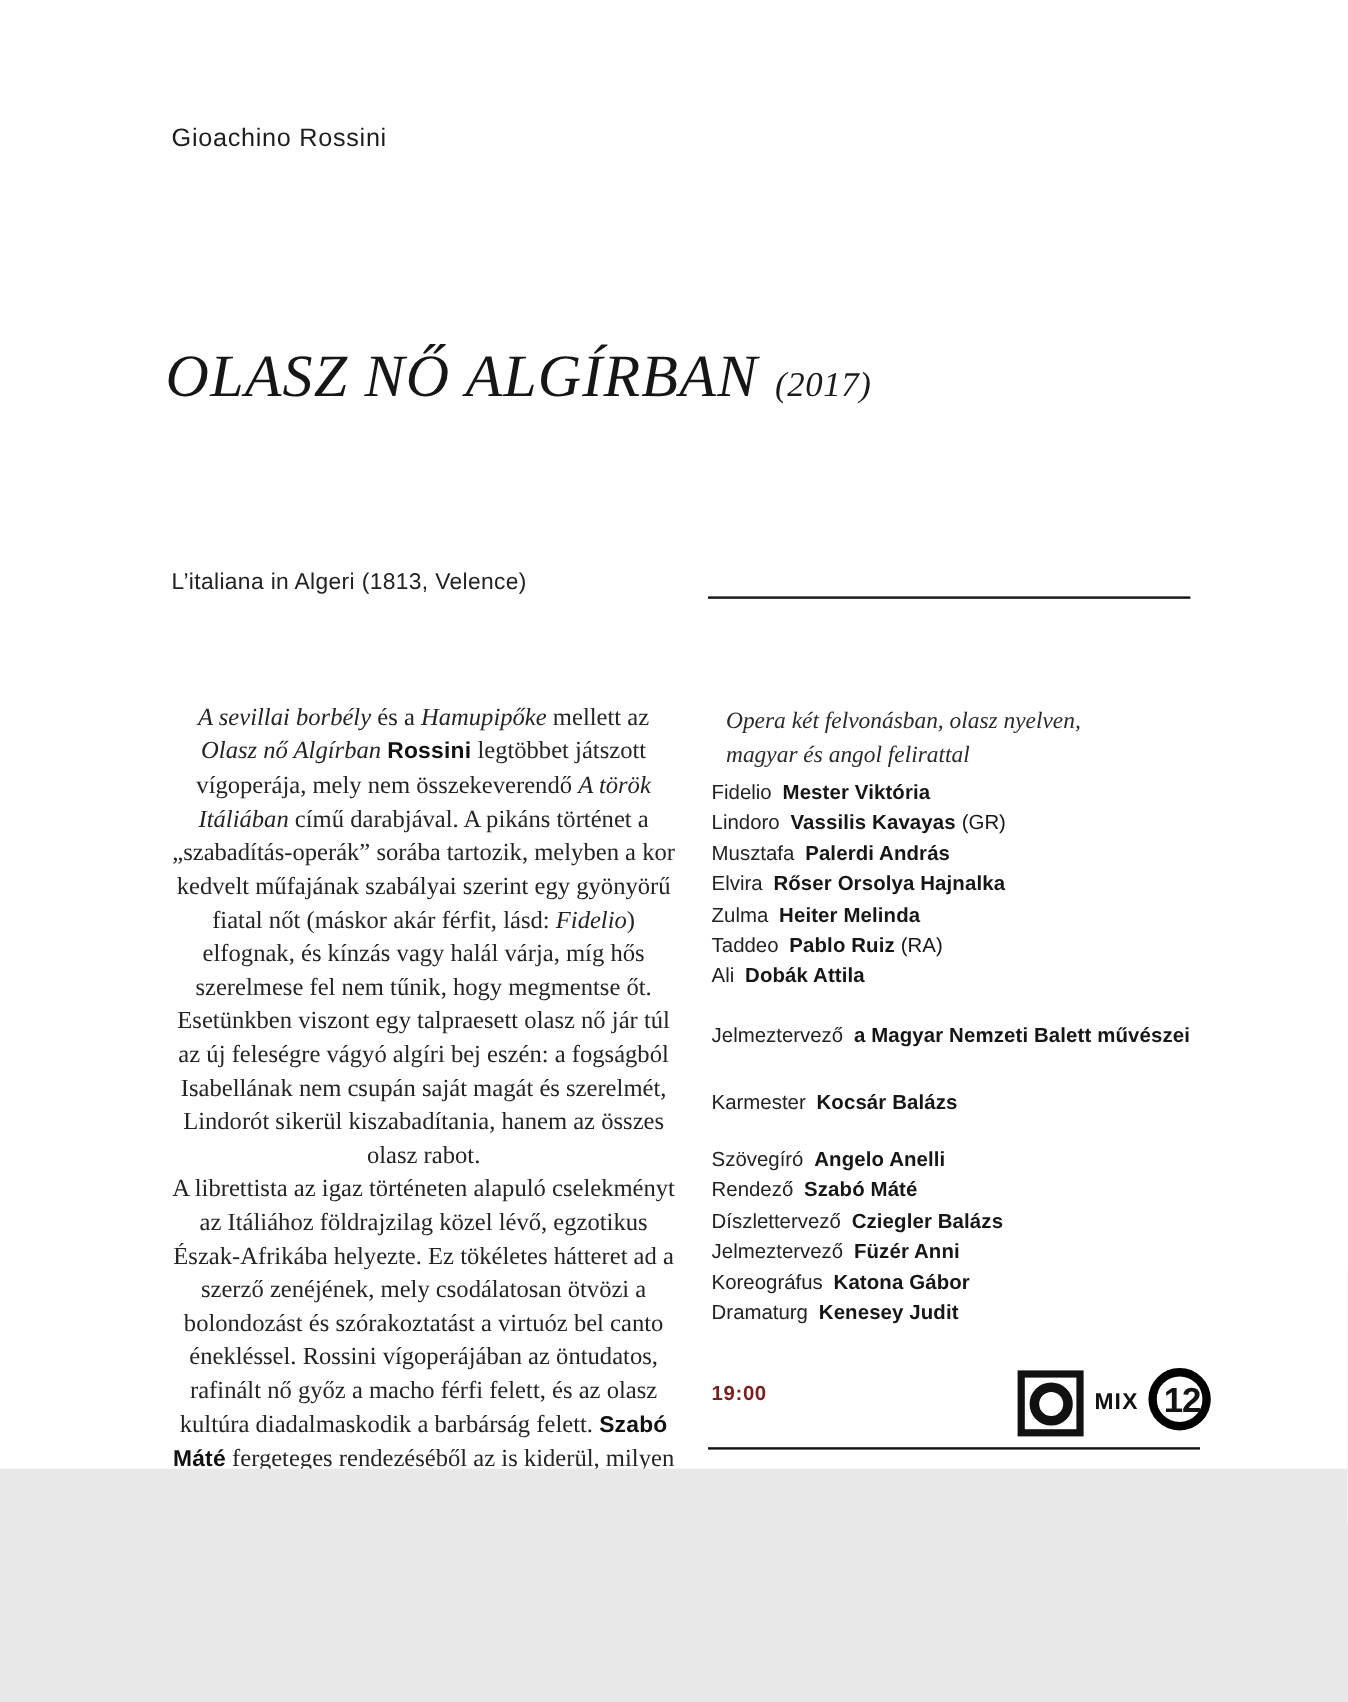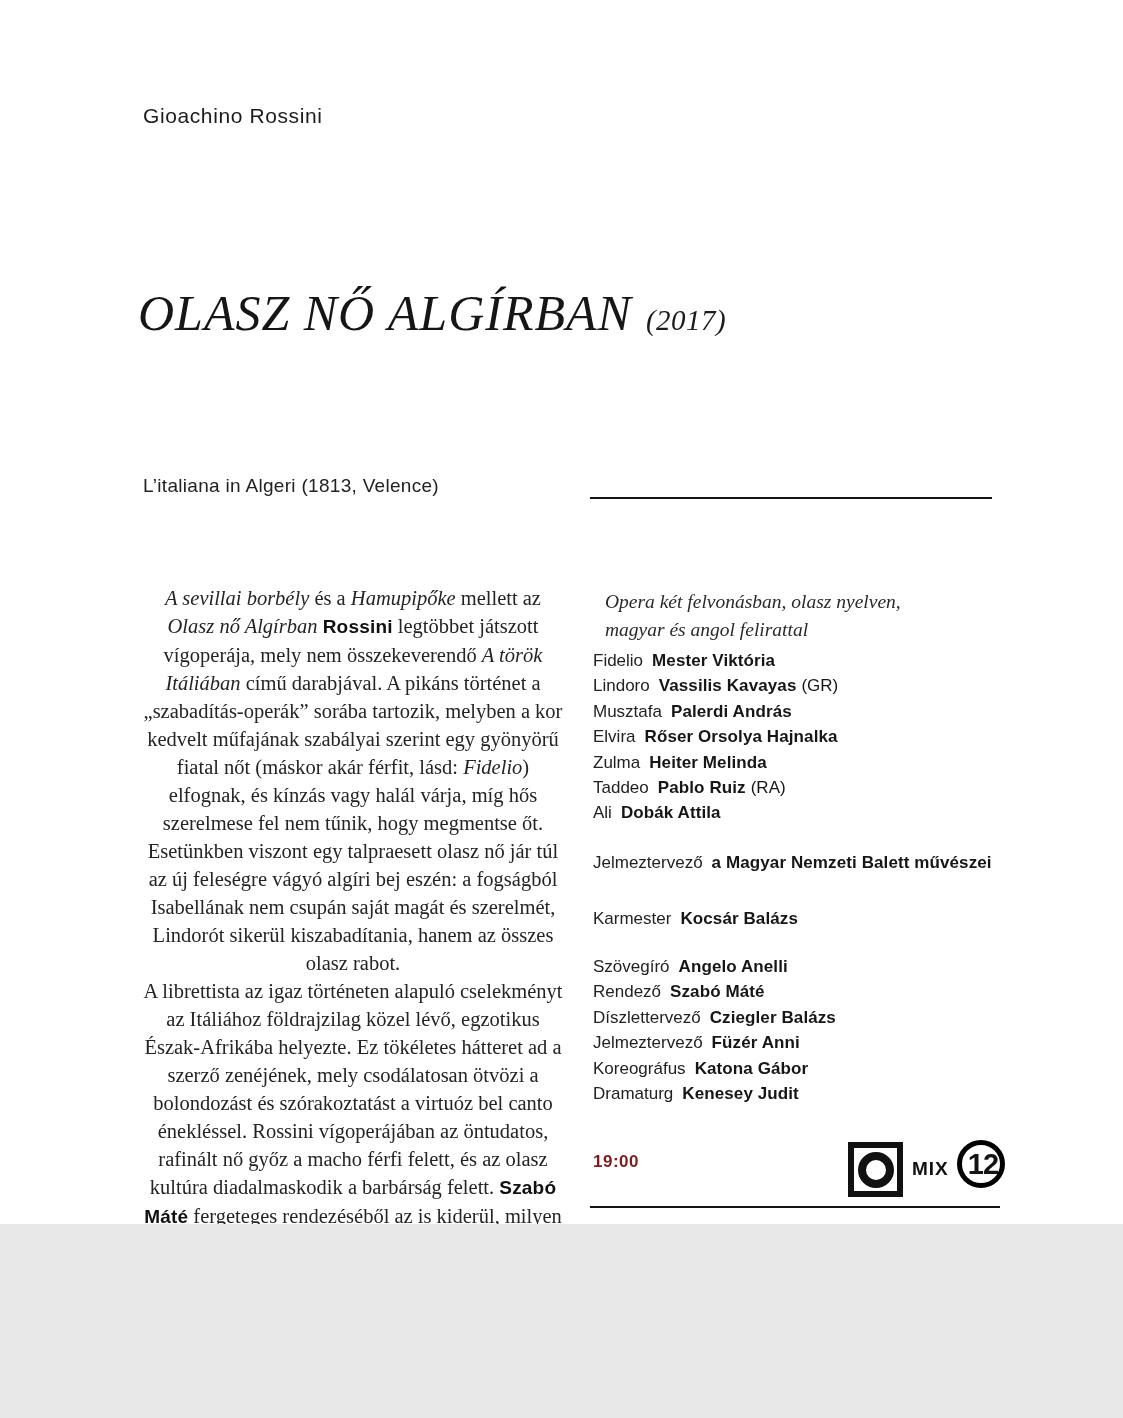--- a/index.html
+++ b/index.html
@@ -78,23 +78,23 @@
   .mix-logo .ring{
     width:20px;height:20px;border:8px solid #111;border-radius:50%;
   }
   .mix-label{
     position:absolute;left:912px;top:1158px;
     font-family:"Liberation Sans",sans-serif;
     font-size:19px;font-weight:700;letter-spacing:1px;color:#111;
   }
   .age-badge{
     position:absolute;left:957px;top:1140px;
-    width:38px;height:38px;border:5px solid #000000;border-radius:50%;
+    width:38px;height:38px;border:7px solid #000000;border-radius:50%;
     background:#fff;
-    display:flex;align-items:center;justify-content:center;
+    display:flex;align-items:flex-end;justify-content:center;
   }
   .age-badge span{
     font-family:"Liberation Sans",sans-serif;
     font-size:29px;font-weight:700;color:#141414;letter-spacing:-1px;
     position:relative;left:2px;
   }
 
   
   .dates{
     position:absolute;left:593px;top:1230px;

